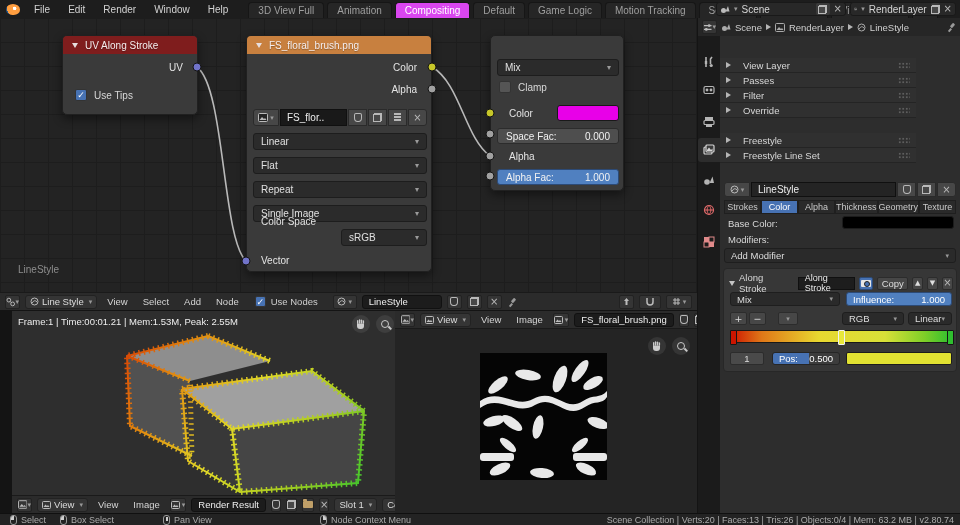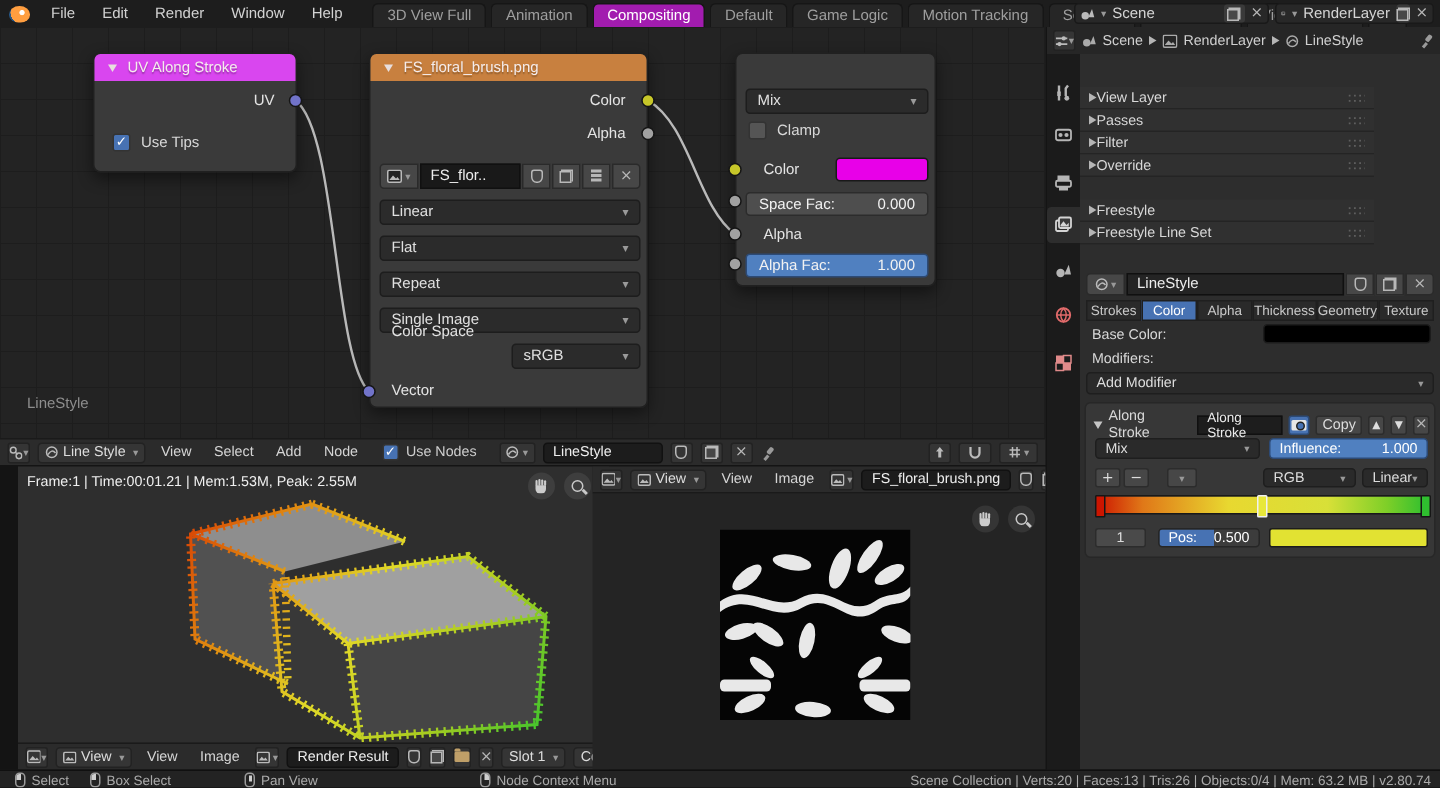--- a/index.html
+++ b/index.html
@@ -5,21 +5,21 @@
 *{box-sizing:border-box;margin:0;padding:0}
 html,body{width:960px;height:525px;overflow:hidden}
 body{position:relative;background:#141414;font-family:"Liberation Sans",sans-serif;font-size:10px;color:#d8d8d8;-webkit-font-smoothing:antialiased}
 .abs{position:absolute}
 .fx{display:flex;align-items:center}
 
 #topbar{left:0;top:0;width:960px;height:18px;background:#1d1d1d;display:flex;align-items:center;gap:2px;padding:0 4px}
 #topbar .menu{padding:0 8px;color:#d2d2d2}
 .logo{width:14px;height:11px;border-radius:50% 50% 45% 45%;background:radial-gradient(circle at 62% 40%,#fff 0 1.5px,#ff9e40 2px 70%,#265787 71%);margin:0 4px 0 2px}
 .wtab{padding:2px 9px;border-radius:4px 4px 0 0;background:#262626;color:#9f9f9f;border:1px solid #161616;border-bottom:none;white-space:nowrap}
-.wtab.active{background:#a21caf;color:#fff}
+.wtab.active{background:#d946ef;color:#fff}
 #layout-tabs{display:flex;gap:3px;margin-left:10px;align-items:flex-end;height:18px}
 .tb-block{height:14px;background:#282828;border:1px solid #191919;border-radius:3px;display:flex;align-items:center;padding:0 3px;gap:4px;color:#d5d5d5}
 .mini-btn{width:14px;height:12px;background:#3a3a3a;border-radius:2px;display:flex;align-items:center;justify-content:center}
 
 #node-region{left:0;top:18px;width:697px;height:292px;background:#232323;background-image:linear-gradient(#1d1d1d 1px,transparent 1px),linear-gradient(90deg,#1d1d1d 1px,transparent 1px);background-size:24px 24px;overflow:hidden}
 #ned-header{position:absolute;left:0;top:274px;width:697px;height:18px}
 .ehead{background:#2b2b2b;border-top:1px solid #1a1a1a;display:flex;align-items:center;gap:5px;padding:0 5px;font-size:9.5px;color:#cfcfcf;white-space:nowrap;overflow:hidden}
 .hmenu{padding:0 5px;color:#d5d5d5}
 .hdd{height:14px;background:#353535;border:1px solid #222;border-radius:3px;display:flex;align-items:center;gap:3px;padding:0 4px;color:#ddd}
 .hdd::after{content:"▾";font-size:7px;color:#999;margin-left:2px;font-family:"DejaVu Sans",sans-serif}
@@ -66,21 +66,21 @@
 .gizmo{position:absolute;width:18px;height:18px;border-radius:50%;background:rgba(255,255,255,.08);display:flex;align-items:center;justify-content:center}
 .imag{position:relative;width:8px;height:8px;border:1.5px solid #c9c9c9;border-radius:50%}
 .imag::after{content:"";position:absolute;left:6px;top:6px;width:4px;height:1.5px;background:#c9c9c9;transform:rotate(45deg)}
 
 #props{left:698px;top:18px;width:262px;height:495px;background:#2d2d2d;overflow:hidden}
 #props-header{position:absolute;left:0;top:0;width:262px;height:18px;background:#262626;display:flex;align-items:center;gap:4px;padding:0 4px;font-size:9.5px;color:#d0d0d0;white-space:nowrap}
 #props-tabs{position:absolute;left:0;top:18px;width:22px;height:477px;background:#1b1b1b}
 .ptab{position:absolute;left:0;width:22px;height:24px;display:flex;align-items:center;justify-content:center}
 .ptab.active{background:#2d2d2d;border-radius:3px 0 0 3px}
 #props-main{position:absolute;left:22px;top:18px;width:240px;height:477px}
-.prow{position:absolute;left:0;width:196px;height:15px;background:#303030;border-bottom:1px solid #242424;display:flex;align-items:center;padding:0 6px;gap:0;font-size:9.5px;color:#d8d8d8}
+.prow{position:absolute;left:0;width:196px;height:15px;background:#303030;border-bottom:1px solid #242424;display:flex;align-items:center;padding:0 6px;gap:12px;font-size:9.5px;color:#d8d8d8}
 .prow .grip{margin-left:auto}
 .tabbtn{flex:1;height:14px;display:flex;align-items:center;justify-content:center;background:#2a2a2a;border:1px solid #1f1f1f;color:#c9c9c9;font-size:9px}
 .tabbtn.active{background:#4772b3;color:#fff}
 .pslider{height:14px;border-radius:3px;display:flex;align-items:center;justify-content:space-between;padding:0 6px;font-size:9.5px;color:#fff}
 .pdd{height:14px;background:#2a2a2a;border:1px solid #1e1e1e;border-radius:3px;display:flex;align-items:center;padding:0 6px;color:#ddd;font-size:9.5px}
 .pdd::after{content:"▾";margin-left:auto;font-size:7px;color:#999;font-family:"DejaVu Sans",sans-serif}
 .sbtn{height:13px;background:#474747;border:1px solid #2c2c2c;border-radius:2px;display:flex;align-items:center;justify-content:center;color:#ddd;font-size:9.5px}
 .stop{position:absolute;top:-1px;width:7px;height:15px;border:1px solid #161616;border-radius:1px}
 .stop.sel{border:1px solid #f0f0f0}
 
@@ -142,21 +142,21 @@
 
 <div id="node-region" class="abs">
   <svg class="abs" style="left:0;top:0" width="697" height="274">
     <path d="M197,49 C225,70 222,220 246,243" stroke="#b9b9b9" stroke-width="1.6" fill="none"></path>
     <path d="M432,49 C460,65 465,120 490,138" stroke="#b9b9b9" stroke-width="1.6" fill="none"></path>
   </svg>
 
   <span class="abs" style="left:18px;top:246px;color:#8d8d8d">LineStyle</span>
 
   <div class="node" style="left:62px;top:17px;width:136px;height:80px">
-    <div class="node-h" style="background:#d946ef">
+    <div class="node-h" style="background:#7f1d1d">
       <span class="tri-d"></span>
       <span>UV Along Stroke</span>
     </div>
     <span class="nlbl" style="right:14px;top:26px">UV</span>
     <div class="fx" style="position:absolute;left:12px;top:53px;gap:7px">
       <span class="cb on"></span>
       <span>Use Tips</span>
     </div>
   </div>
 

